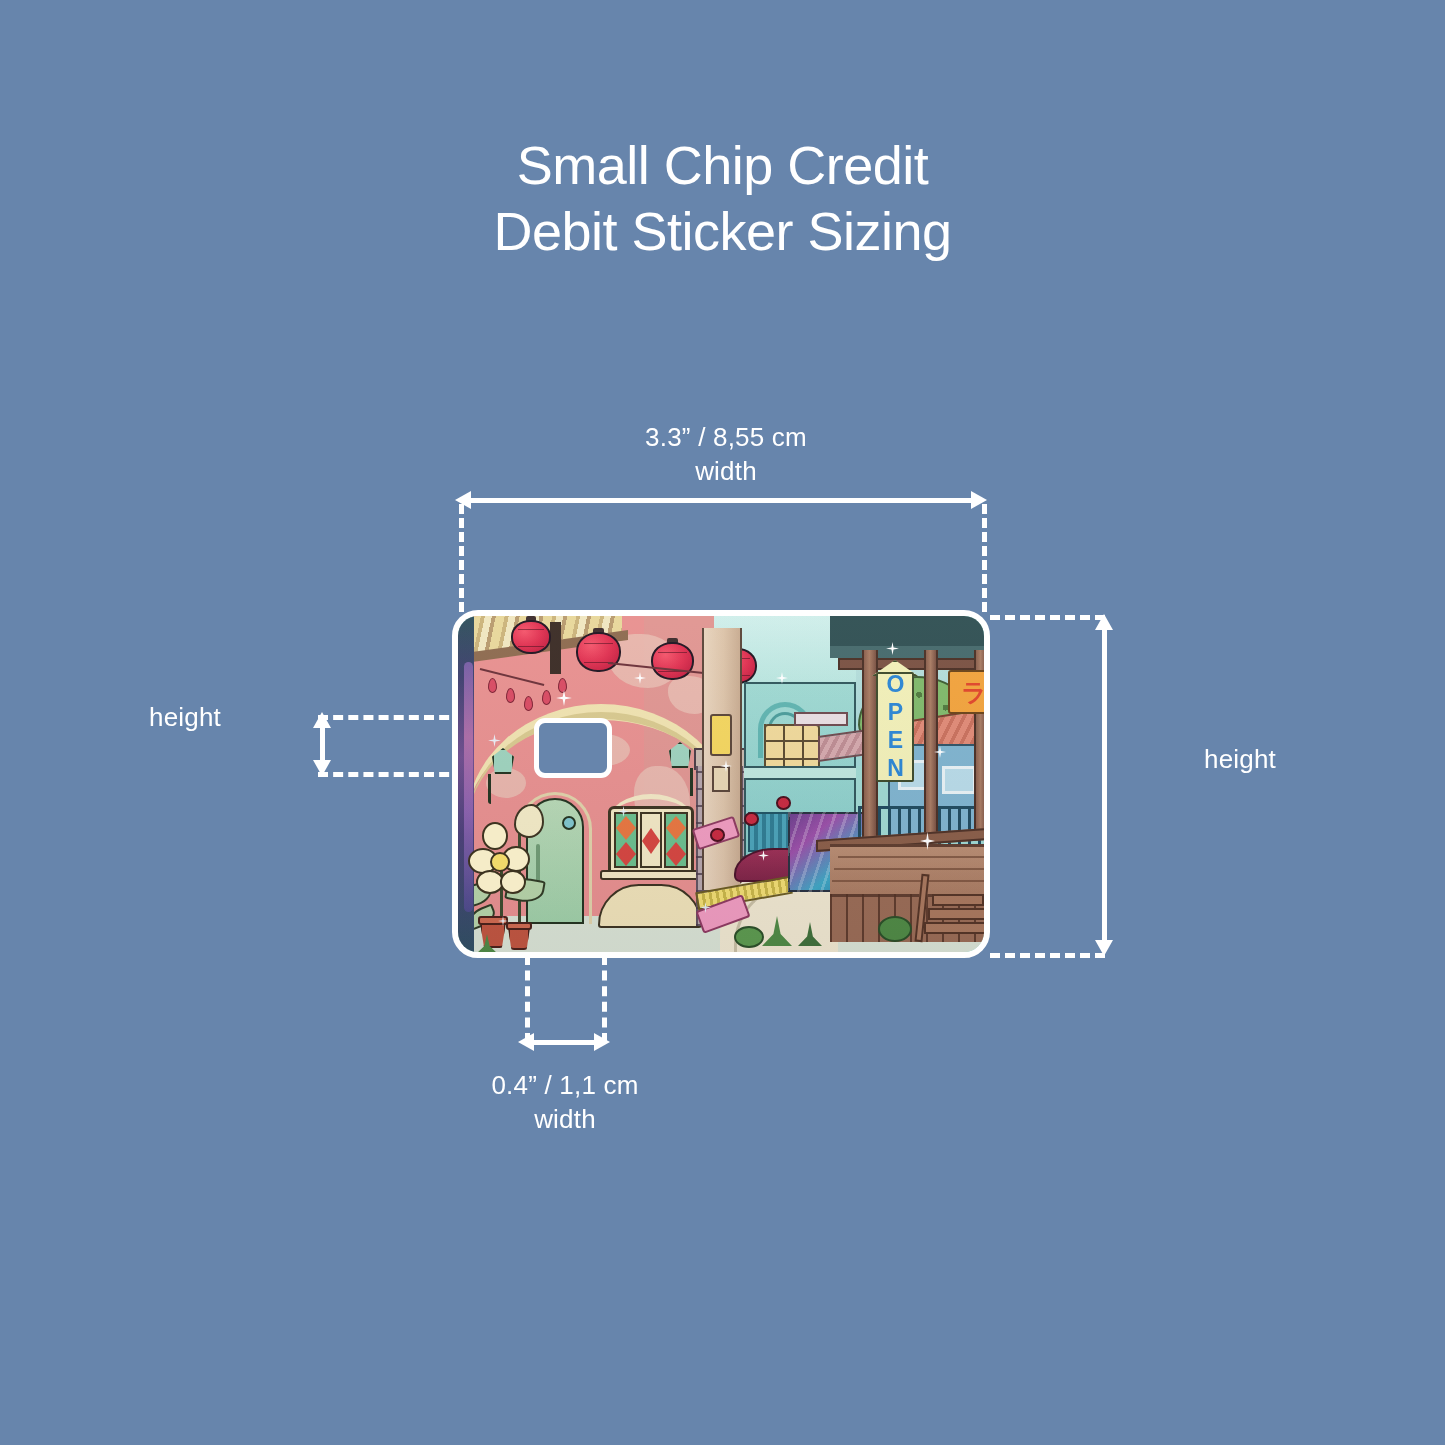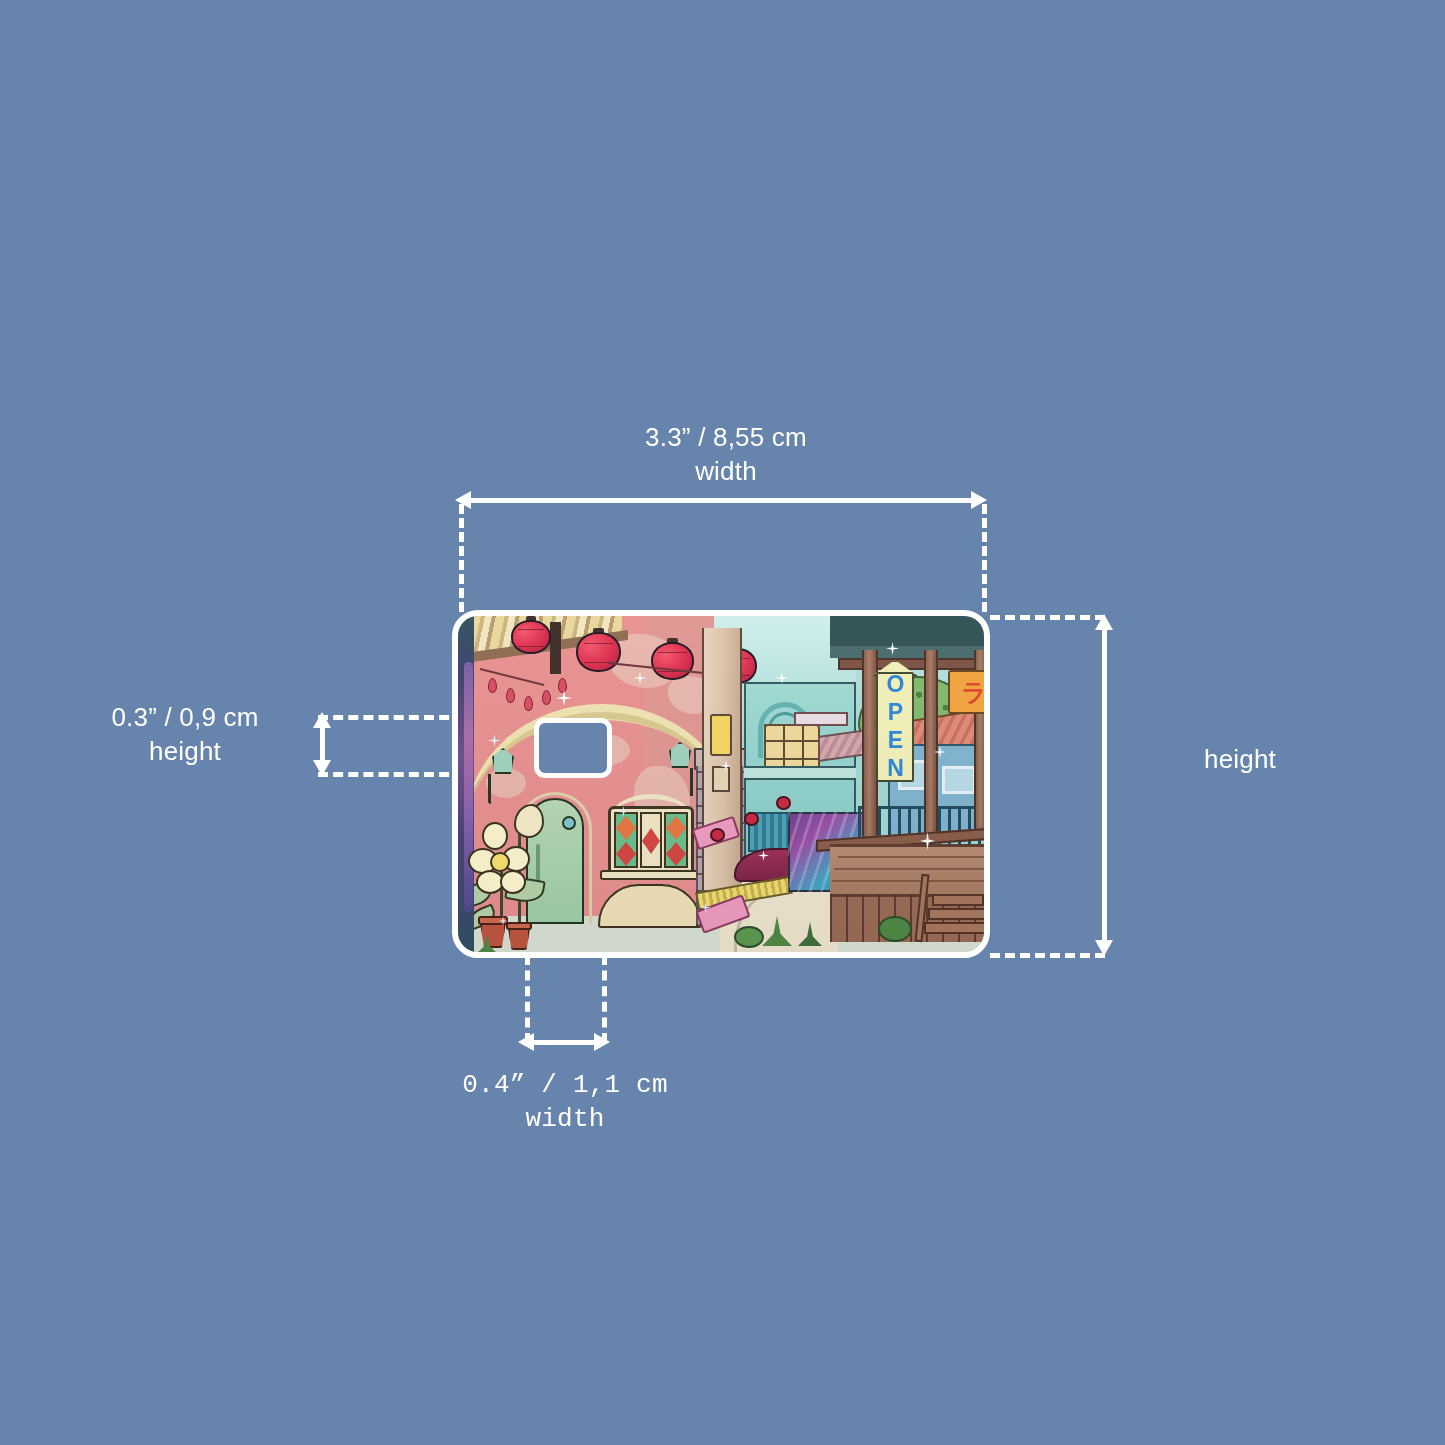--- a/index.html
+++ b/index.html
@@ -47,21 +47,21 @@
     line-height: 34px;
     text-align: center;
     white-space: nowrap;
     letter-spacing: 0.2px;
   }
   .dim-label .unit-line { display: block; }
 
   #label-top    { left: 536px; top: 420px; width: 380px; }
   #label-left   { left: 60px;  top: 700px; width: 250px; }
   #label-right  { left: 1115px; top: 742px; width: 250px; }
-  #label-bottom { left: 445px; top: 1068px; width: 240px; font-family: Liberation Mono, monospace; }
+  #label-bottom { left: 445px; top: 1068px; width: 240px; }
 
   
   .dash-h {
     position: absolute;
     height: 0;
     border-top: 5px dashed #ffffff;
   }
   .dash-v {
     position: absolute;
     width: 0;
@@ -737,35 +737,36 @@
     border: 5px solid #ffffff;
     border-radius: 11px;
     z-index: 40;
   }
 </style>
 </head>
 <body>
 
 <div id="stage">
 
+  <h1 class="page-title">Small Chip Credit
+Debit Sticker Sizing</h1>
 
   <div class="dim-label" id="label-top">
     <span class="unit-line">3.3” / 8,55 cm</span>
     <span class="unit-line">width</span>
   </div>
   <div class="arrow-h" id="arrow-card-width">
     <span class="head left"></span>
     <span class="shaft"></span>
     <span class="head right"></span>
   </div>
   <div class="dash-v" id="leader-top-left"></div>
   <div class="dash-v" id="leader-top-right"></div>
 
   <div class="dim-label" id="label-left">
-    <span class="unit-line">0.3” / 0,9 cm</span>
     <span class="unit-line">height</span>
   </div>
   <div class="arrow-v" id="arrow-chip-height">
     <span class="head top"></span>
     <span class="shaft"></span>
     <span class="head bottom"></span>
   </div>
   <div class="dash-h" id="leader-chip-top"></div>
   <div class="dash-h" id="leader-chip-bot"></div>
 

